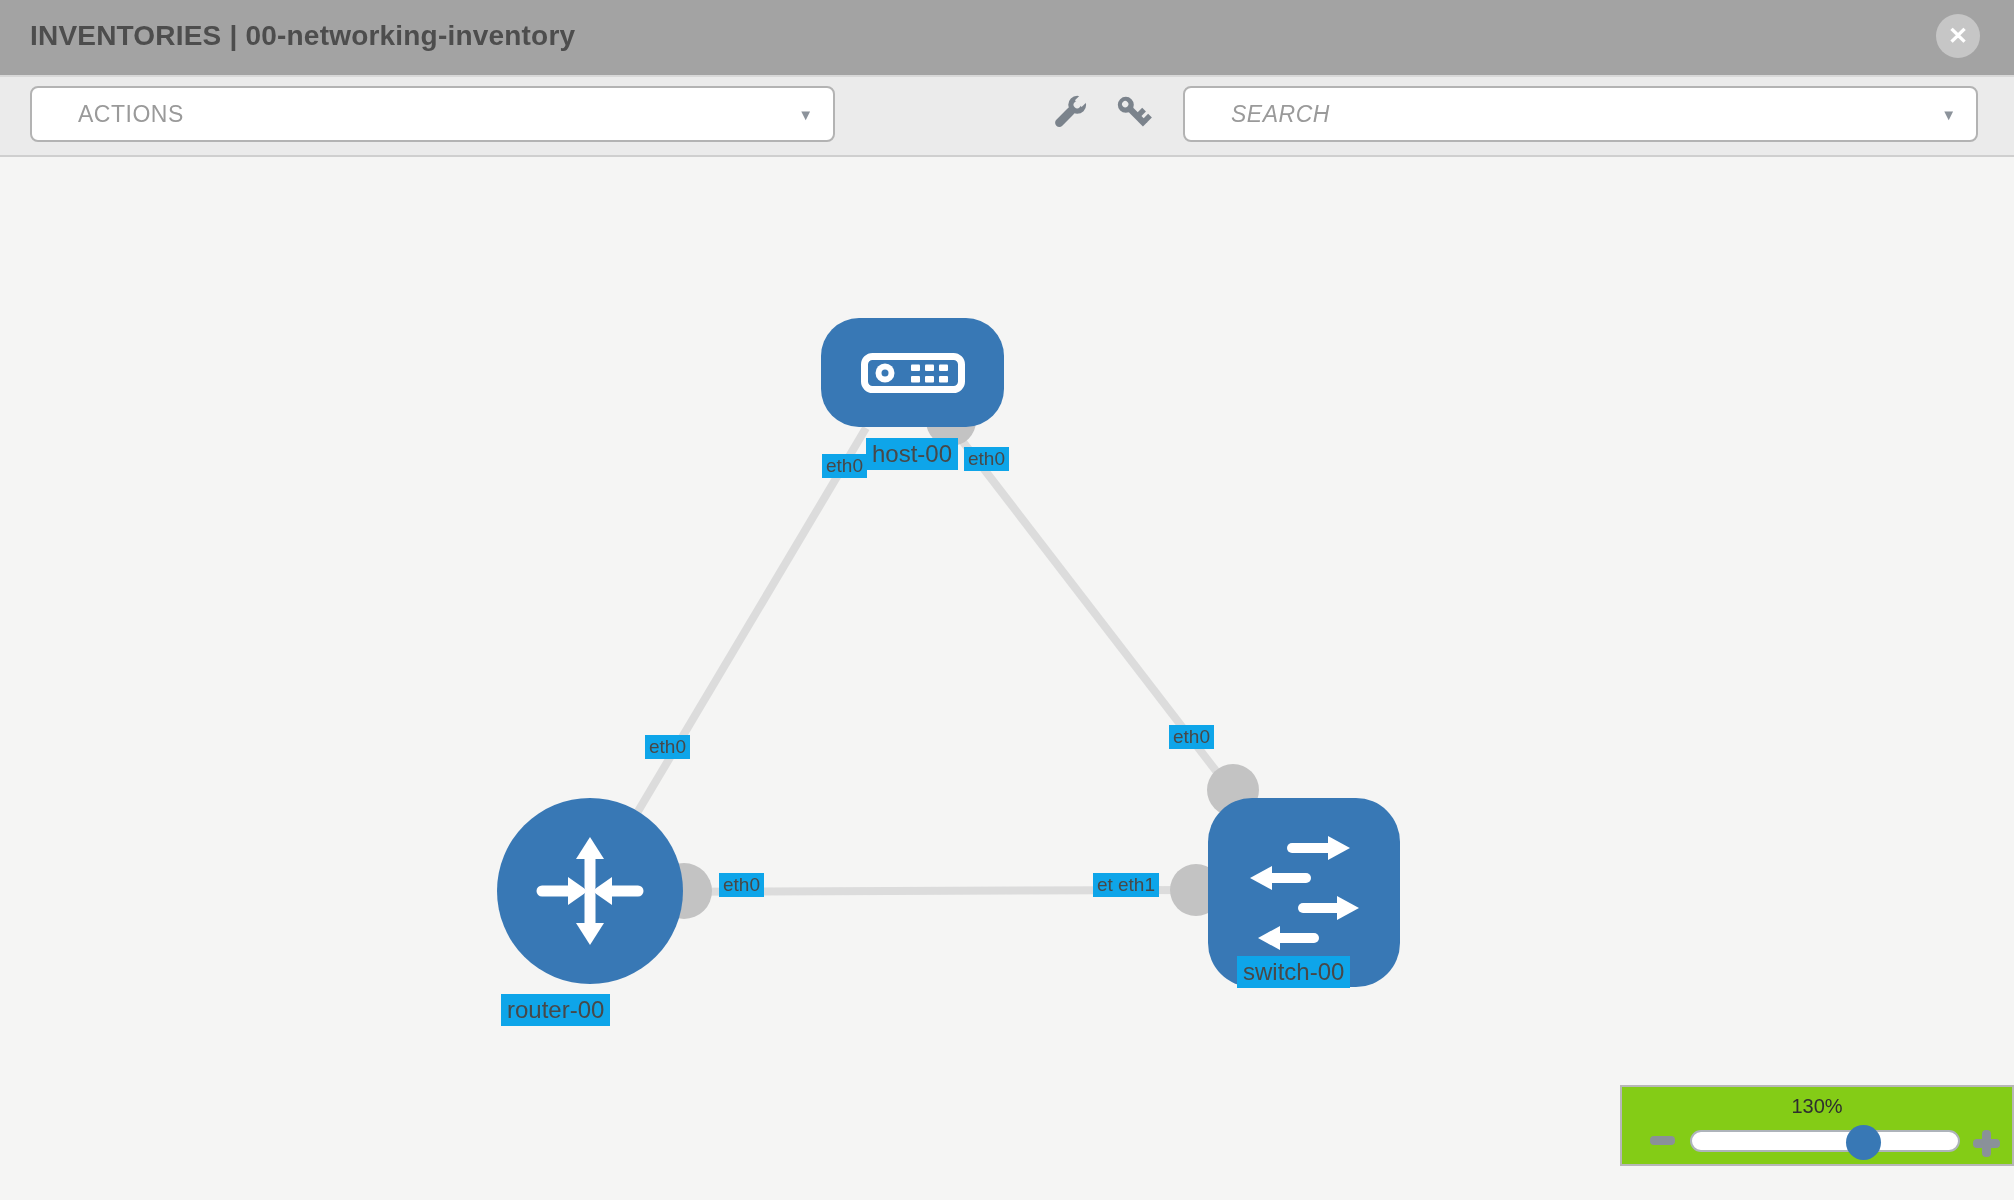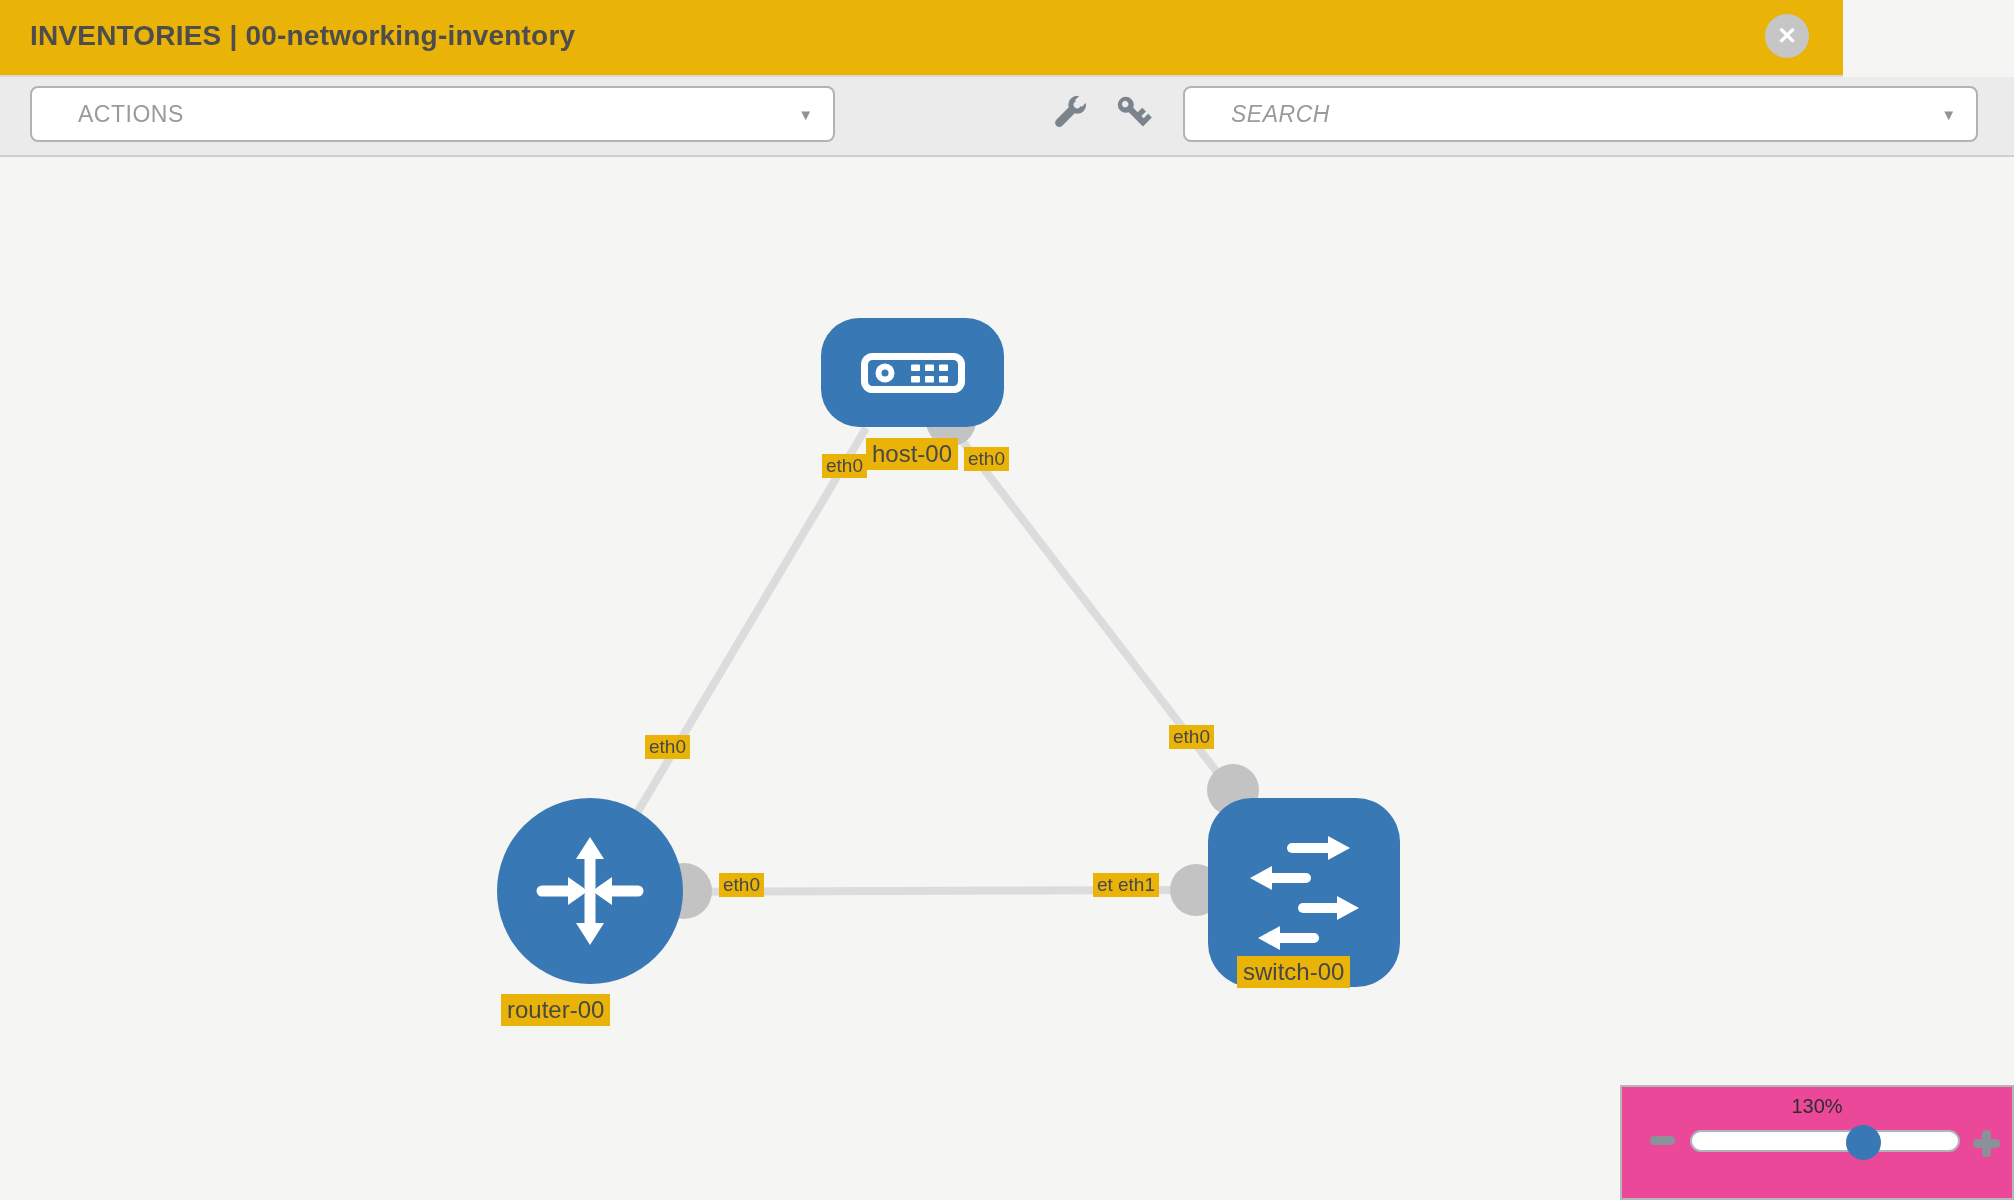--- a/index.html
+++ b/index.html
@@ -1,21 +1,21 @@
 <!DOCTYPE html>
 <html><head>
 <meta charset="utf-8">
 <style>
   html,body{margin:0;padding:0;}
   body{
     width:2014px;height:1200px;overflow:hidden;position:relative;
     font-family:"Liberation Sans",sans-serif;background:#f5f5f4;
   }
   
-  .header{position:absolute;left:0;top:0;width:1843px;height:75px;background:#eab308;
+  .header{position:absolute;left:0;top:0;width:2014px;height:75px;background:#a3a3a3;
     border-bottom:2px solid #d8d8d8;}
   .title{position:absolute;left:30px;top:20px;font-size:28px;font-weight:bold;color:#4d4d4d;letter-spacing:0.2px;}
   .close-btn{position:absolute;right:34px;top:14px;width:44px;height:44px;border-radius:50%;
     background:#c6c6c6;color:#ffffff;display:flex;align-items:center;justify-content:center;
     font-size:24px;font-weight:bold;cursor:pointer;}
   
   .toolbar{position:absolute;left:0;top:77px;width:2014px;height:78px;background:#ebebeb;
     border-bottom:2px solid #cfcfcf;}
   .select-box{position:absolute;top:9px;height:56px;background:#ffffff;border:2px solid #b3b3b3;
     border-radius:8px;box-sizing:border-box;display:flex;align-items:center;cursor:pointer;padding-left:28px;}
@@ -28,35 +28,35 @@
     justify-content:center;cursor:pointer;}
   .wrench-icon{left:1045px;}
   .key-icon{left:1110px;}
   
   .canvas{position:absolute;left:0;top:157px;width:2014px;height:1043px;background:#f5f5f4;}
   .links-layer{position:absolute;left:0;top:0;}
   .node{position:absolute;background:#3878b5;display:flex;align-items:center;justify-content:center;}
   .node-host{left:821px;top:161px;width:183px;height:109px;border-radius:38px;}
   .node-router{left:497px;top:641px;width:186px;height:186px;border-radius:50%;}
   .node-switch{left:1208px;top:641px;width:192px;height:189px;border-radius:44px;}
-  .chip{position:absolute;background:#eab308;color:#484848;white-space:nowrap;}
+  .chip{position:absolute;background:#0ea5e9;color:#484848;white-space:nowrap;}
   .node-label{font-size:24px;padding:2px 6px;text-align:center;}
   .if-label{font-size:19px;padding:1px 4px;}
   .lbl-host{left:866px;top:281px;}
   .lbl-router{left:501px;top:837px;}
   .lbl-switch{left:1237px;top:799px;}
   .if-host-left{left:822px;top:297px;}
   .if-host-right{left:964px;top:290px;}
   .if-router-top{left:645px;top:578px;}
   .if-switch-top{left:1169px;top:568px;}
   .if-mid-left{left:719px;top:716px;}
   .if-mid-under{left:1093px;top:716px;}
   .if-mid-over{left:1114px;top:716px;}
   
-  .zoom-panel{position:absolute;left:1620px;top:1085px;width:394px;height:115px;background:#ec4899;
+  .zoom-panel{position:absolute;left:1620px;top:1085px;width:394px;height:81px;background:#84cc16;
     border:2px solid #b7b7b7;box-sizing:border-box;}
   .zoom-level{position:absolute;left:0;top:8px;width:100%;text-align:center;font-size:20px;color:#2e2e2e;}
   .zoom-minus{position:absolute;left:28px;top:49px;width:25px;height:9px;border-radius:4px;
     background:#8a9199;cursor:pointer;}
   .zoom-track{position:absolute;left:68px;top:43px;width:270px;height:22px;border:2px solid #aeb4ba;
     border-radius:13px;background:#ffffff;box-sizing:border-box;cursor:pointer;}
   .zoom-knob{position:absolute;left:224px;top:38px;width:35px;height:35px;border-radius:50%;
     background:#3878b5;cursor:pointer;}
   .zoom-plus{position:absolute;left:351px;top:43px;width:27px;height:27px;cursor:pointer;}
   .zoom-plus::before{content:"";position:absolute;left:0;top:9px;width:27px;height:9px;

